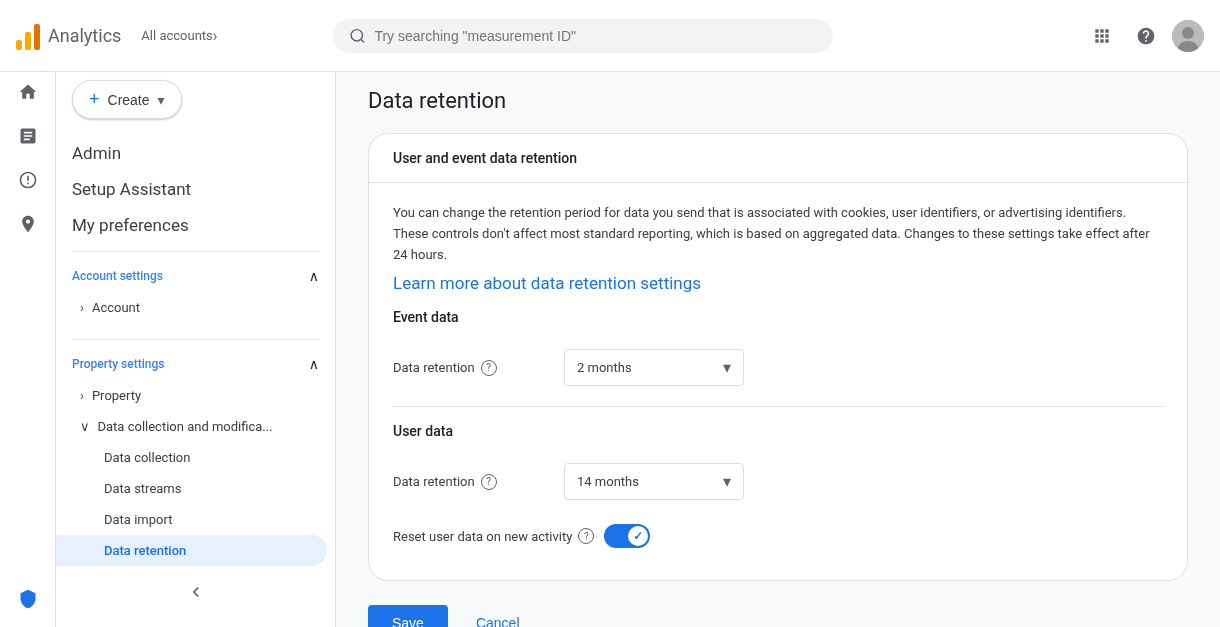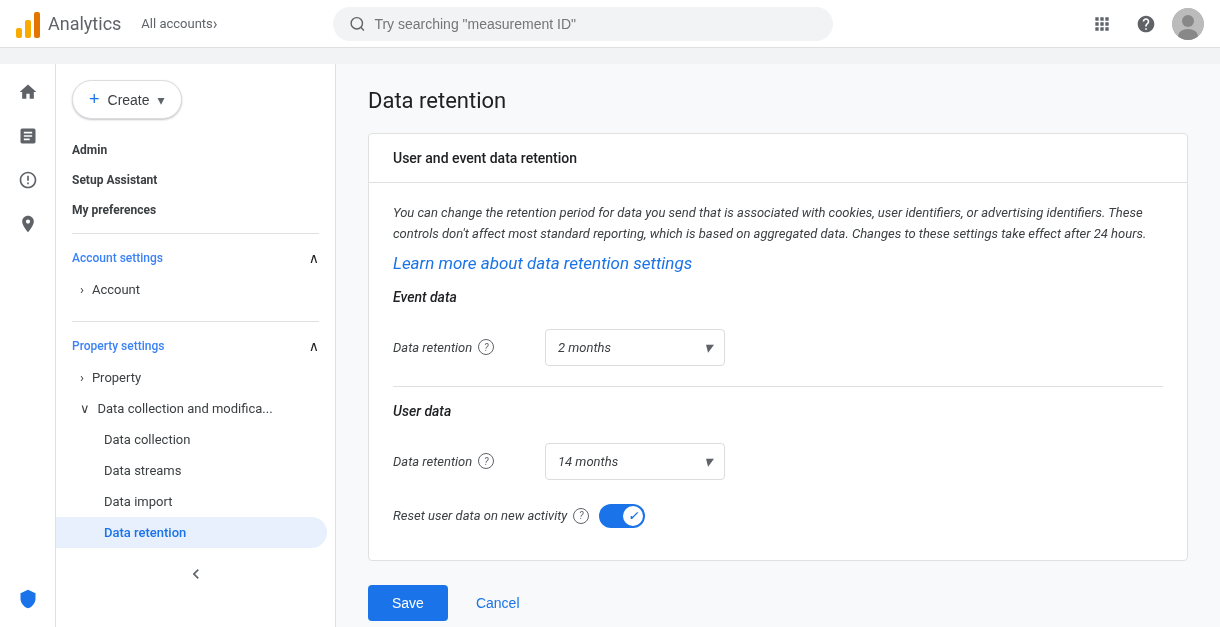--- a/index.html
+++ b/index.html
@@ -1,20 +1,20 @@
 <!DOCTYPE html>
 <html><head>
   <meta charset="utf-8">
   <style>
     * { box-sizing: border-box; margin: 0; padding: 0; }
     body { font-family: 'Google Sans', Roboto, Arial, sans-serif; font-size: 14px; color: #202124; background: #f1f3f4; }
 
     
     .top-header {
-      display: flex; align-items: center; height: 48px;
+      display: flex; align-items: center; height: 72px;
       background: #fff; border-bottom: 1px solid #e0e0e0;
       padding: 0 16px; gap: 12px; position: fixed; top: 0; left: 0; right: 0; z-index: 100;
     }
     .logo-area { display: flex; align-items: center; gap: 8px; margin-right: 8px; }
     .logo-bars { display: flex; align-items: flex-end; gap: 3px; height: 28px; }
     .logo-bars span { display: block; border-radius: 2px; }
     .logo-bars .b1 { width: 6px; height: 10px; background: #f9ab00; }
     .logo-bars .b2 { width: 6px; height: 18px; background: #f9ab00; }
     .logo-bars .b3 { width: 6px; height: 26px; background: #e37400; }
     .logo-title { font-size: 18px; color: #5f6368; font-weight: 400; }
@@ -74,59 +74,59 @@
       display: flex; align-items: center; padding: 8px 16px 8px 24px;
       cursor: pointer; color: #3c4043; font-size: 13px; gap: 8px;
       border-radius: 0 24px 24px 0; margin-right: 8px;
     }
     .sidebar-item.active { background: #e8f0fe; color: #1a73e8; font-weight: 500; }
     .sidebar-item.sub { padding-left: 48px; }
     .chevron-icon { font-size: 14px; }
     .sidebar-divider { height: 1px; background: #e0e0e0; margin: 8px 16px; }
 
     .sidebar-plain-item {
-      padding: 8px 16px; cursor: pointer; color: #3c4043; font-size: 12px; font-weight: bold;
+      padding: 8px 16px; cursor: pointer; color: #3c4043; font-size: 17px;
     }
 
     
     .main-content {
       flex: 1; overflow-y: auto; padding: 24px 32px;
       background: #f8f9fa;
     }
     .page-title { font-size: 22px; font-weight: 400; color: #202124; margin-bottom: 20px; }
 
     .card {
-      background: #fff; border: 1px solid #e0e0e0; border-radius: 4px;
+      background: #fff; border: 1px solid #e0e0e0; border-radius: 20px;
       margin-bottom: 24px; overflow: hidden;
     }
     .card-section-title {
       font-size: 14px; font-weight: 500; color: #202124;
       padding: 16px 24px; border-bottom: 1px solid #e0e0e0;
     }
-    .card-body { padding: 20px 24px; font-style: italic; }
+    .card-body { padding: 20px 24px; }
 
     .description-text { font-size: 13px; color: #3c4043; line-height: 1.6; margin-bottom: 8px; }
     .learn-link { color: #1a73e8; text-decoration: none; font-size: 17px; }
 
     .section-label { font-size: 14px; font-weight: 500; color: #202124; margin: 16px 0 12px; }
 
     .field-row {
       display: flex; align-items: center; gap: 12px; padding: 12px 0;
     }
     .field-label { font-size: 13px; color: #3c4043; display: flex; align-items: center; gap: 6px; min-width: 140px; }
     .help-circle {
       width: 16px; height: 16px; border-radius: 50%; border: 1.5px solid #5f6368;
       display: flex; align-items: center; justify-content: center;
       font-size: 10px; color: #5f6368; cursor: pointer; flex-shrink: 0;
     }
 
     .dropdown {
       display: flex; align-items: center; justify-content: space-between;
       border: 1px solid #dadce0; border-radius: 4px; padding: 8px 12px;
-      min-width: 180px; cursor: pointer; background: #fff; font-size: 13px; color: #3c4043;
+      min-width: 180px; cursor: pointer; background: #fff; font-size: 13px; color: #3c4043; margin-left: 19px;
     }
     .dropdown-arrow { color: #5f6368; font-size: 16px; }
 
     .divider { height: 1px; background: #e0e0e0; margin: 8px 0; }
 
     .toggle-row { display: flex; align-items: center; gap: 10px; padding: 12px 0; }
     .toggle-label { font-size: 13px; color: #3c4043; display: flex; align-items: center; gap: 6px; }
     .toggle {
       width: 46px; height: 24px; border-radius: 12px; background: #1a73e8;
       position: relative; cursor: pointer; display: flex; align-items: center;

